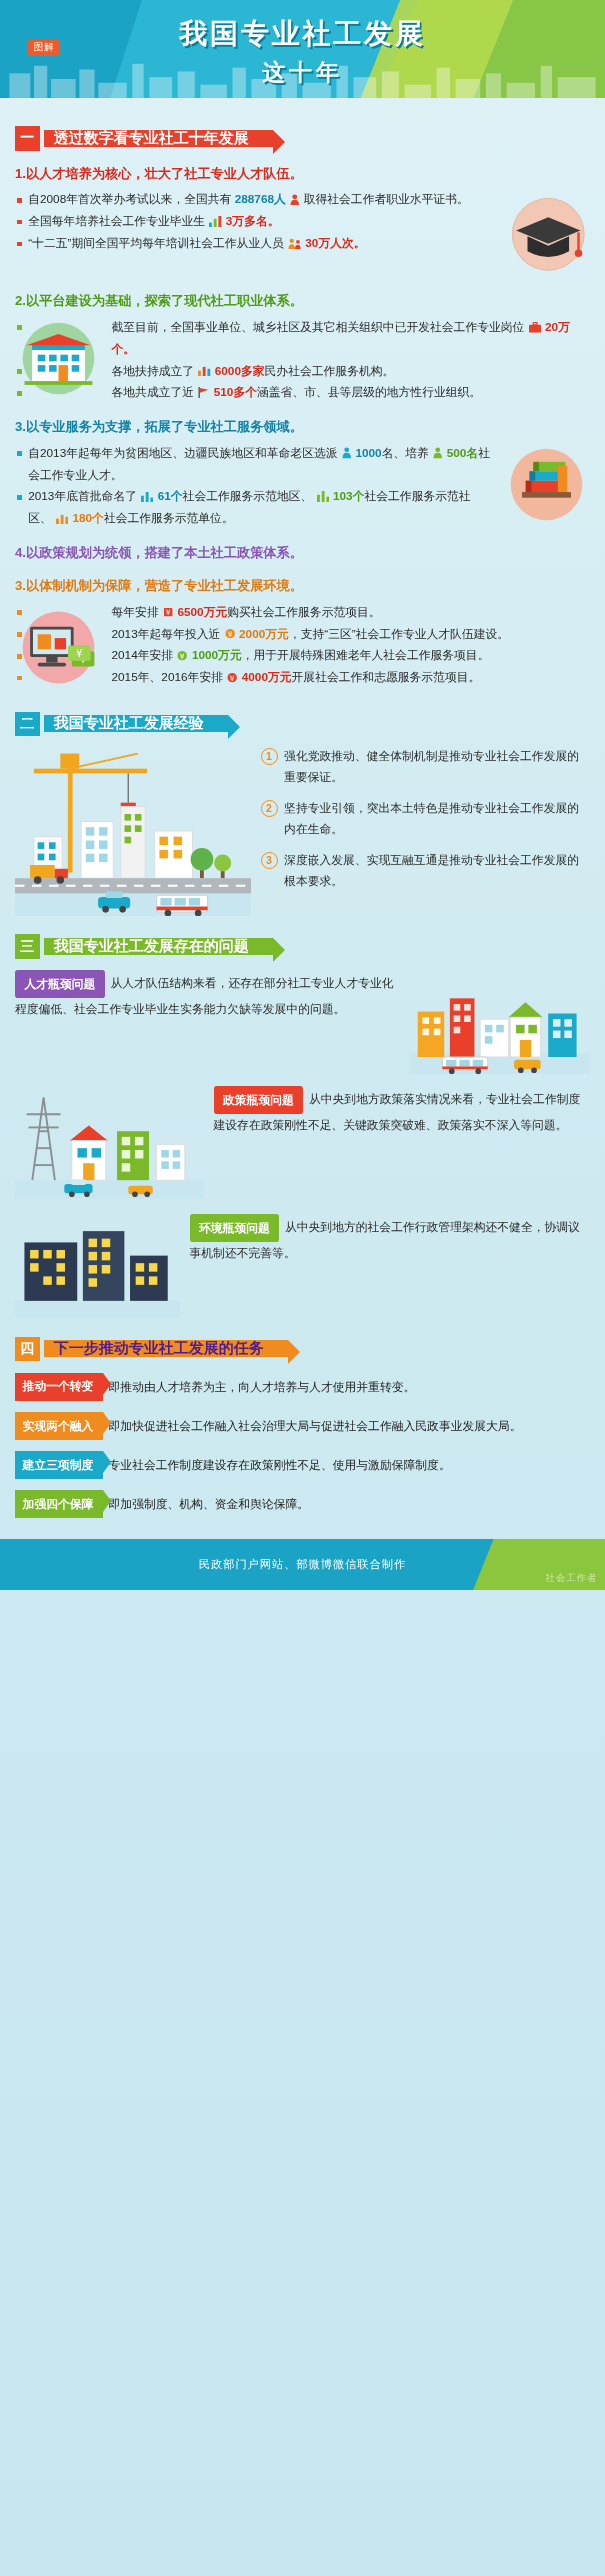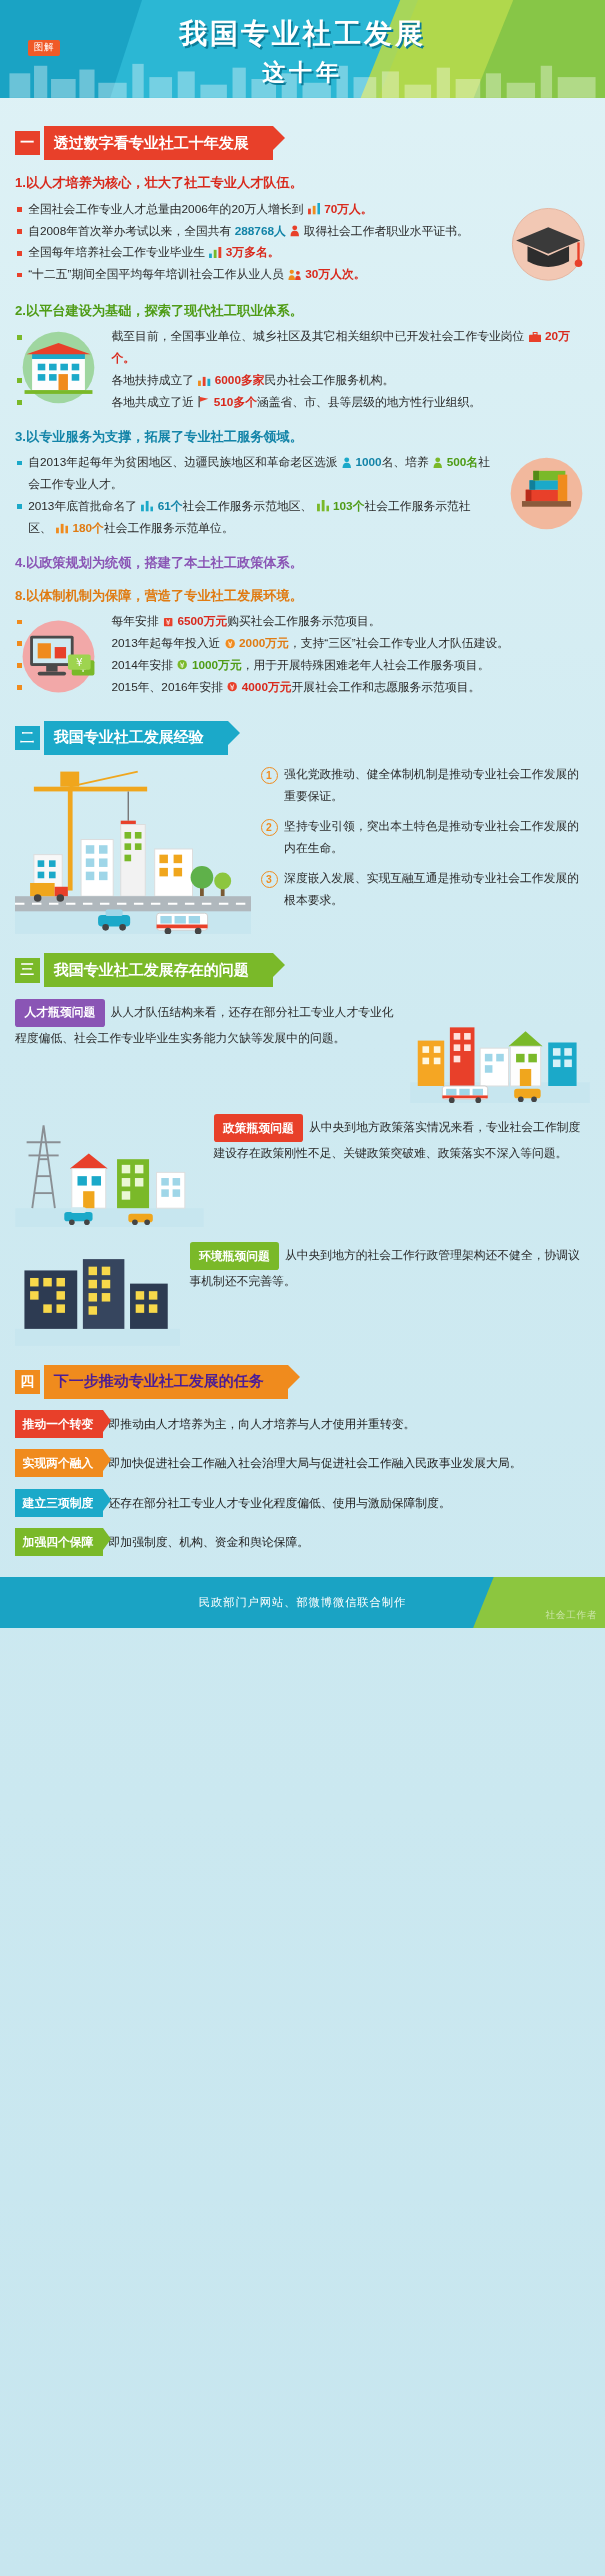--- a/index.html
+++ b/index.html
@@ -95,21 +95,21 @@
   }
   .sec-num {
     width: 24.6px; height: 24.6px;
     color: #fff;
     font-size: 14px;
     font-weight: bold;
     display: flex; align-items: center; justify-content: center;
     flex: 0 0 auto;
   }
   .sec-bar {
-    height: 34px;
+    height: 17px;
     display: flex;
     align-items: center;
     padding: 0 24.6px 0 9.5px;
     font-size: 15px;
     font-weight: bold;
     color: #fff;
     position: relative;
     margin-left: 4.7px;
   }
   .sec-bar:after {
@@ -350,29 +350,20 @@
         <svg width="91" height="85" viewBox="0 0 96 90">
           <circle cx="52" cy="48" r="38" fill="#f2c8b4"></circle>
           <circle cx="52" cy="48" r="38" fill="none" stroke="#e3b49e" stroke-width="1"></circle>
           <path d="M18 44 L52 30 L86 44 L52 58 Z" fill="#3a3a3a"></path>
           <path d="M30 50 L30 66 Q52 78 74 66 L74 50 L52 60 Z" fill="#2d2d2d"></path>
           <path d="M84 46 L84 66" stroke="#e8402a" stroke-width="2.5"></path>
           <circle cx="84" cy="68" r="4" fill="#e8402a"></circle>
         </svg>
       </div>
       <ul class="bul">
-        <li>全国社会工作专业人才总量由2006年的20万人增长到
-          <span class="ico">
-            <svg width="12.3" height="11.3" viewBox="0 0 13 12">
-                <rect x="0" y="6" width="3" height="6" fill="#e8402a"></rect>
-                <rect x="5" y="3" width="3" height="9" fill="#f08b1d"></rect>
-                <rect x="10" y="0" width="3" height="12" fill="#1ba9c9"></rect>
-              </svg>
-          </span>
-          <span class="hl">70万人。</span></li>
         <li>自2008年首次举办考试以来，全国共有
           <span class="hl-b">288768人</span>
           <span class="ico">
             <svg width="9.5" height="11.3" viewBox="0 0 10 12">
                 <circle cx="5" cy="3" r="2.6" fill="#e8402a"></circle>
                 <path d="M0.5 12 Q0.5 6.2 5 6.2 Q9.5 6.2 9.5 12 Z" fill="#e8402a"></path>
               </svg>
           </span>
           取得社会工作者职业水平证书。</li>
         <li>全国每年培养社会工作专业毕业生
@@ -501,21 +492,21 @@
                 <rect x="5" y="2" width="3" height="10" fill="#f08b1d"></rect>
                 <rect x="10" y="4" width="3" height="8" fill="#f08b1d"></rect>
               </svg>
           </span>
           <span class="hl-o">180个</span>社会工作服务示范单位。</li>
       </ul>
     </div>
 
     <div class="sub-h purple">4.以政策规划为统领，搭建了本土社工政策体系。</div>
 
-    <div class="sub-h orange">8.以体制机制为保障，营造了专业社工发展环境。</div>
+    <div class="sub-h orange">3.以体制机制为保障，营造了专业社工发展环境。</div>
     <div class="clearfix">
       <div class="illus-left">
         <svg width="87" height="91" viewBox="0 0 92 96">
           <circle cx="46" cy="48" r="38" fill="#f2a8a8"></circle>
           <rect x="16" y="26" width="46" height="32" rx="2" fill="#4a4a4a"></rect>
           <rect x="19" y="29" width="40" height="26" fill="#cfeaf1"></rect>
           <rect x="33" y="58" width="12" height="6" fill="#4a4a4a"></rect>
           <rect x="24" y="64" width="30" height="4" rx="2" fill="#4a4a4a"></rect>
           <rect x="24" y="34" width="14" height="16" fill="#f08b1d"></rect>
           <rect x="42" y="38" width="12" height="12" fill="#e8402a"></rect>
@@ -836,21 +827,21 @@
         </div>
     </div>
 
     <div class="task">
       <span class="task-tag t1"><b>推动一个转变</b></span><span>即推动由人才培养为主，向人才培养与人才使用并重转变。</span>
     </div>
     <div class="task">
       <span class="task-tag t2"><b>实现两个融入</b></span><span>即加快促进社会工作融入社会治理大局与促进社会工作融入民政事业发展大局。</span>
     </div>
     <div class="task">
-      <span class="task-tag t3"><b>建立三项制度</b></span><span>还存在部分社工专业人才专业化程度偏低、使用与激励保障制度。</span>
+      <span class="task-tag t3"><b>建立三项制度</b></span><span>专业社会工作制度建设存在政策刚性不足、使用与激励保障制度。</span>
     </div>
     <div class="task">
       <span class="task-tag t4"><b>加强四个保障</b></span><span>即加强制度、机构、资金和舆论保障。</span>
     </div>
 
   </div>
 
   <div class="footer">
     <div class="fg"></div>
     <div class="ftxt">民政部门户网站、部微博微信联合制作</div>

